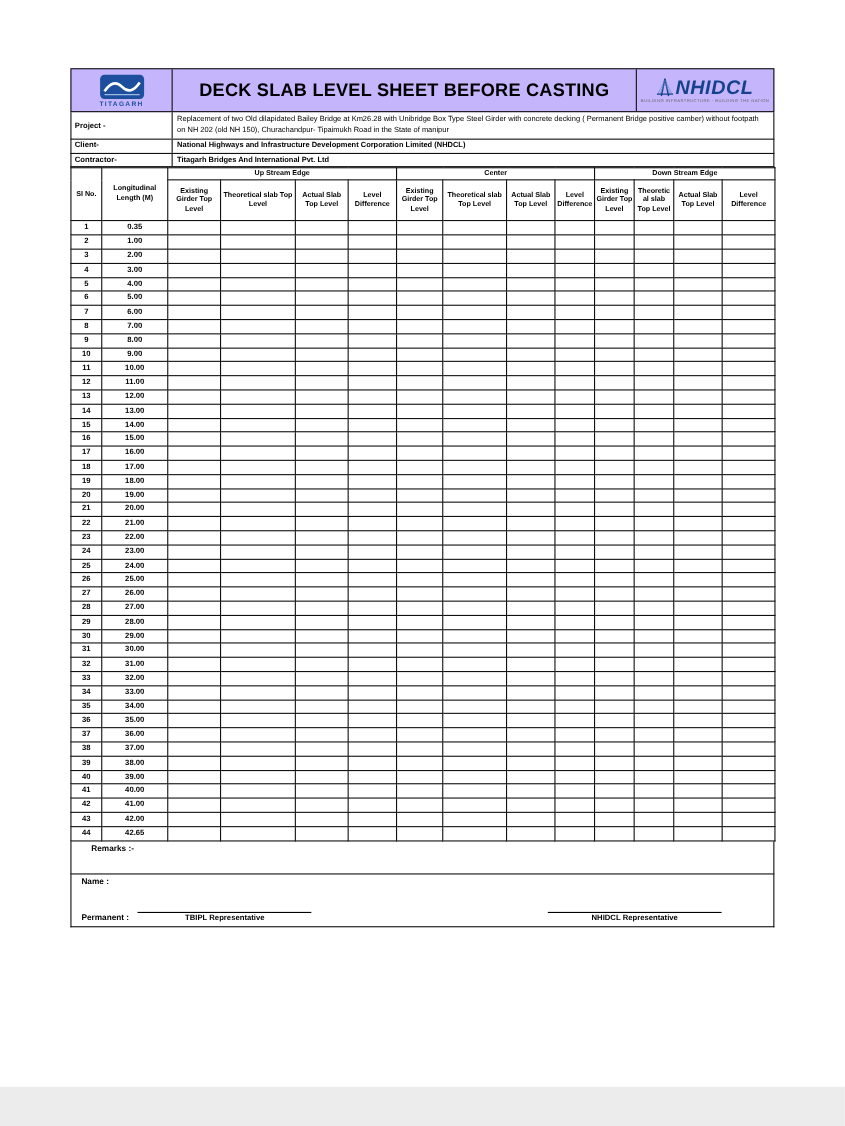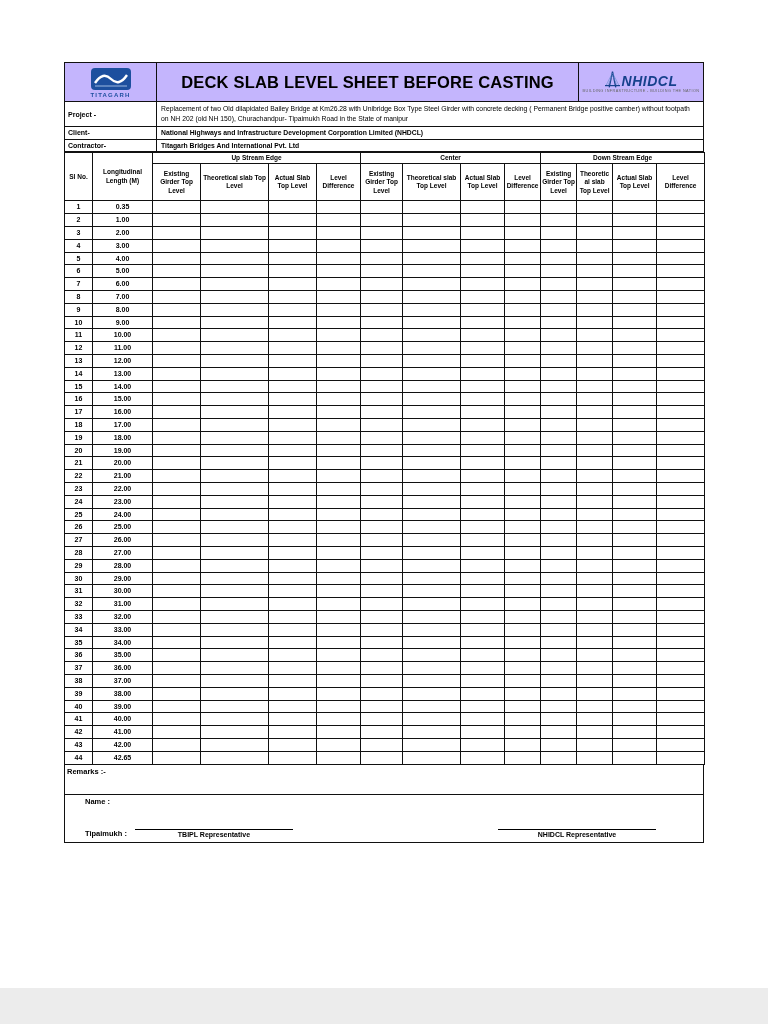--- a/index.html
+++ b/index.html
@@ -44,21 +44,21 @@
     font-weight: 700; font-size: 16.5px; letter-spacing: .2px;
     text-align: center;
   }
   .nhidcl-cell {
     width: 124px;
     display: flex; flex-direction: column;
     align-items: center; justify-content: center;
   }
   .nhidcl-top { display: flex; align-items: flex-end; gap: 2px; }
   .nhidcl-text {
-    font-size: 14px; font-weight: 700; font-style: italic;
+    font-size: 18px; font-weight: 700; font-style: italic;
     color: #16418c; letter-spacing: .5px; line-height: 1;
   }
   .nhidcl-tagline {
     font-size: 3.8px; color: #666; letter-spacing: .4px;
     margin-top: 1.5px; white-space: nowrap;
   }
 
   
   .info-row {
     display: flex;
@@ -106,26 +106,26 @@
     font-size: 7px; font-weight: 700;
     text-align: center; line-height: 11.8px;
     background: #fff;
   }
 
   
   .remarks-box {
     border: 1.3px solid #111; border-top: none;
     height: 30px;
     font-size: 7.5px; font-weight: 700;
-    padding: 2px 2px;
+    padding: 2px 18px;
   }
   .namesig-box {
     border: 1.3px solid #111; border-top: none;
     height: 48px;
-    padding: 2px 3px 4px 20px;
+    padding: 2px 3px 4px 9px;
     display: flex; flex-direction: column;
     justify-content: space-between;
   }
   .name-line { font-size: 7.5px; font-weight: 700; }
   .sig-row { display: flex; align-items: flex-end; }
   .sig-label { font-size: 7.5px; font-weight: 700; margin-right: 8px; }
   .sig-block { width: 158px; display: flex; flex-direction: column; }
   .sig-underline { border-bottom: 1px solid #000; height: 9px; }
   .sig-name {
     text-align: center; font-size: 7px; font-weight: 700;
@@ -930,21 +930,21 @@
       </tbody>
   </table>
 
   <div class="remarks-box">
     <span>Remarks :-</span>
   </div>
 
   <div class="namesig-box">
     <div class="name-line">Name :</div>
     <div class="sig-row">
-      <span class="sig-label">Tipaimukh :</span>
+      <span class="sig-label">Permanent :</span>
       <div class="sig-block">
         <div class="sig-underline"></div>
         <div class="sig-name">TBIPL Representative</div>
       </div>
       <div class="sig-spacer"></div>
       <div class="sig-block">
         <div class="sig-underline"></div>
         <div class="sig-name">NHIDCL Representative</div>
       </div>
       <div class="sig-right-margin"></div>

